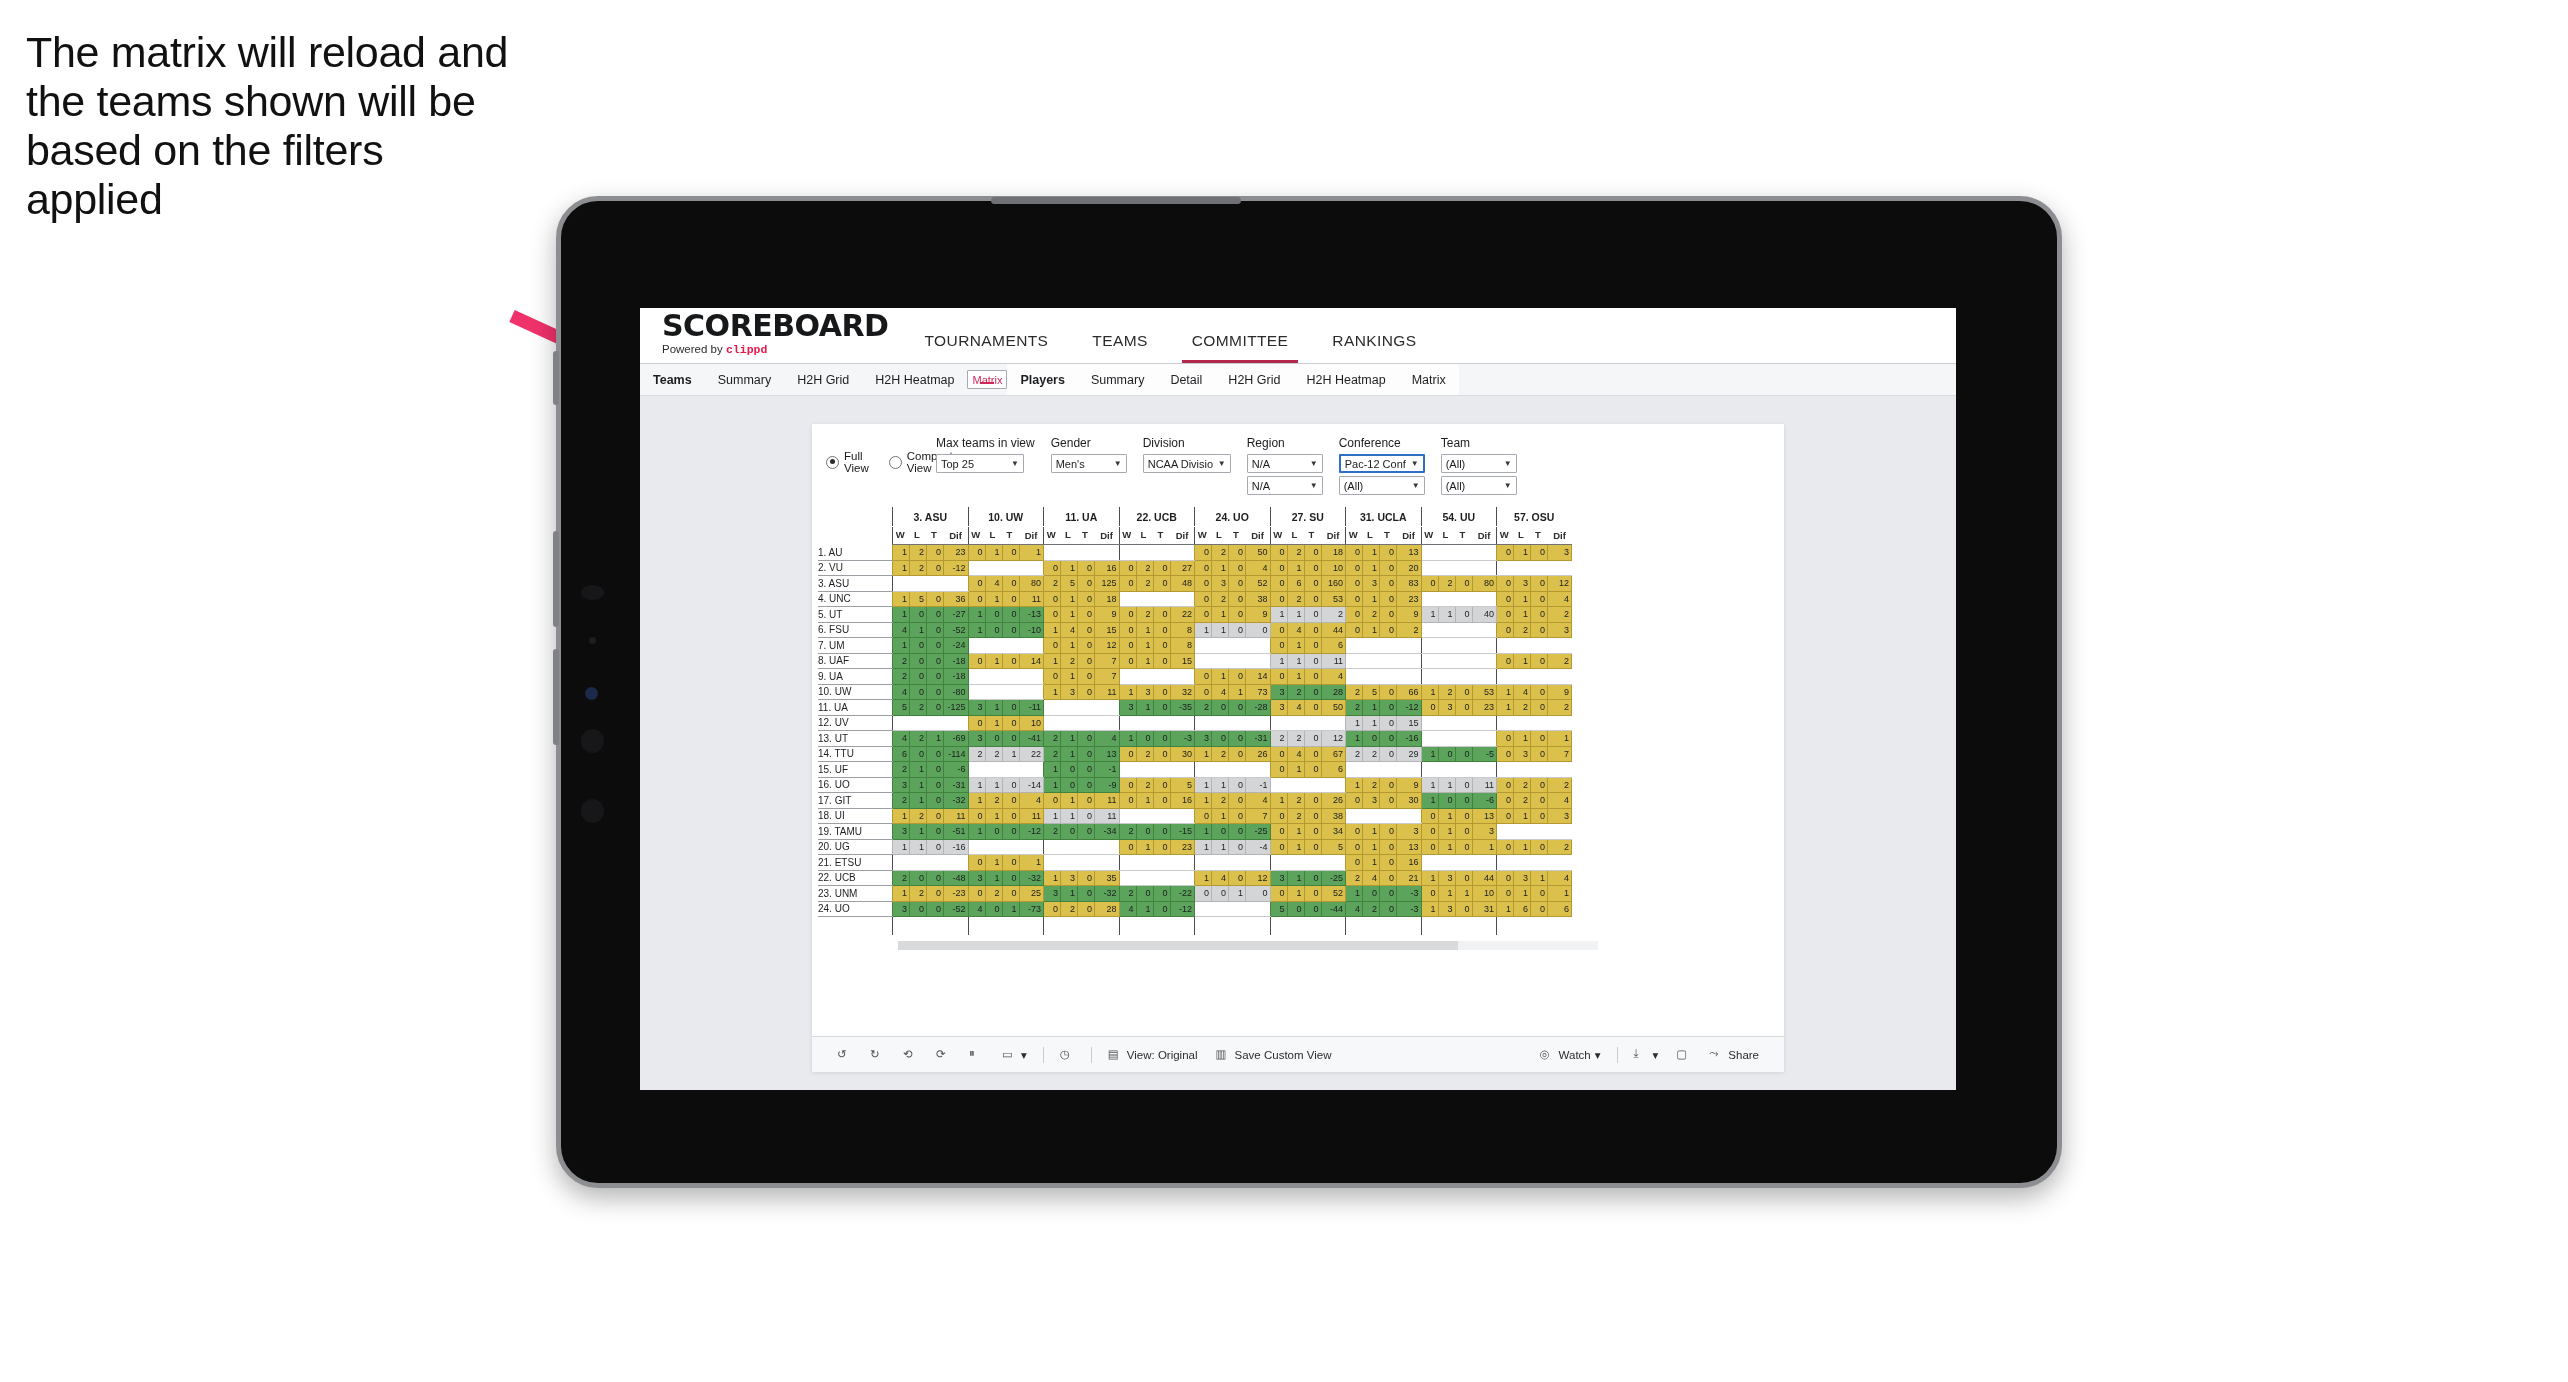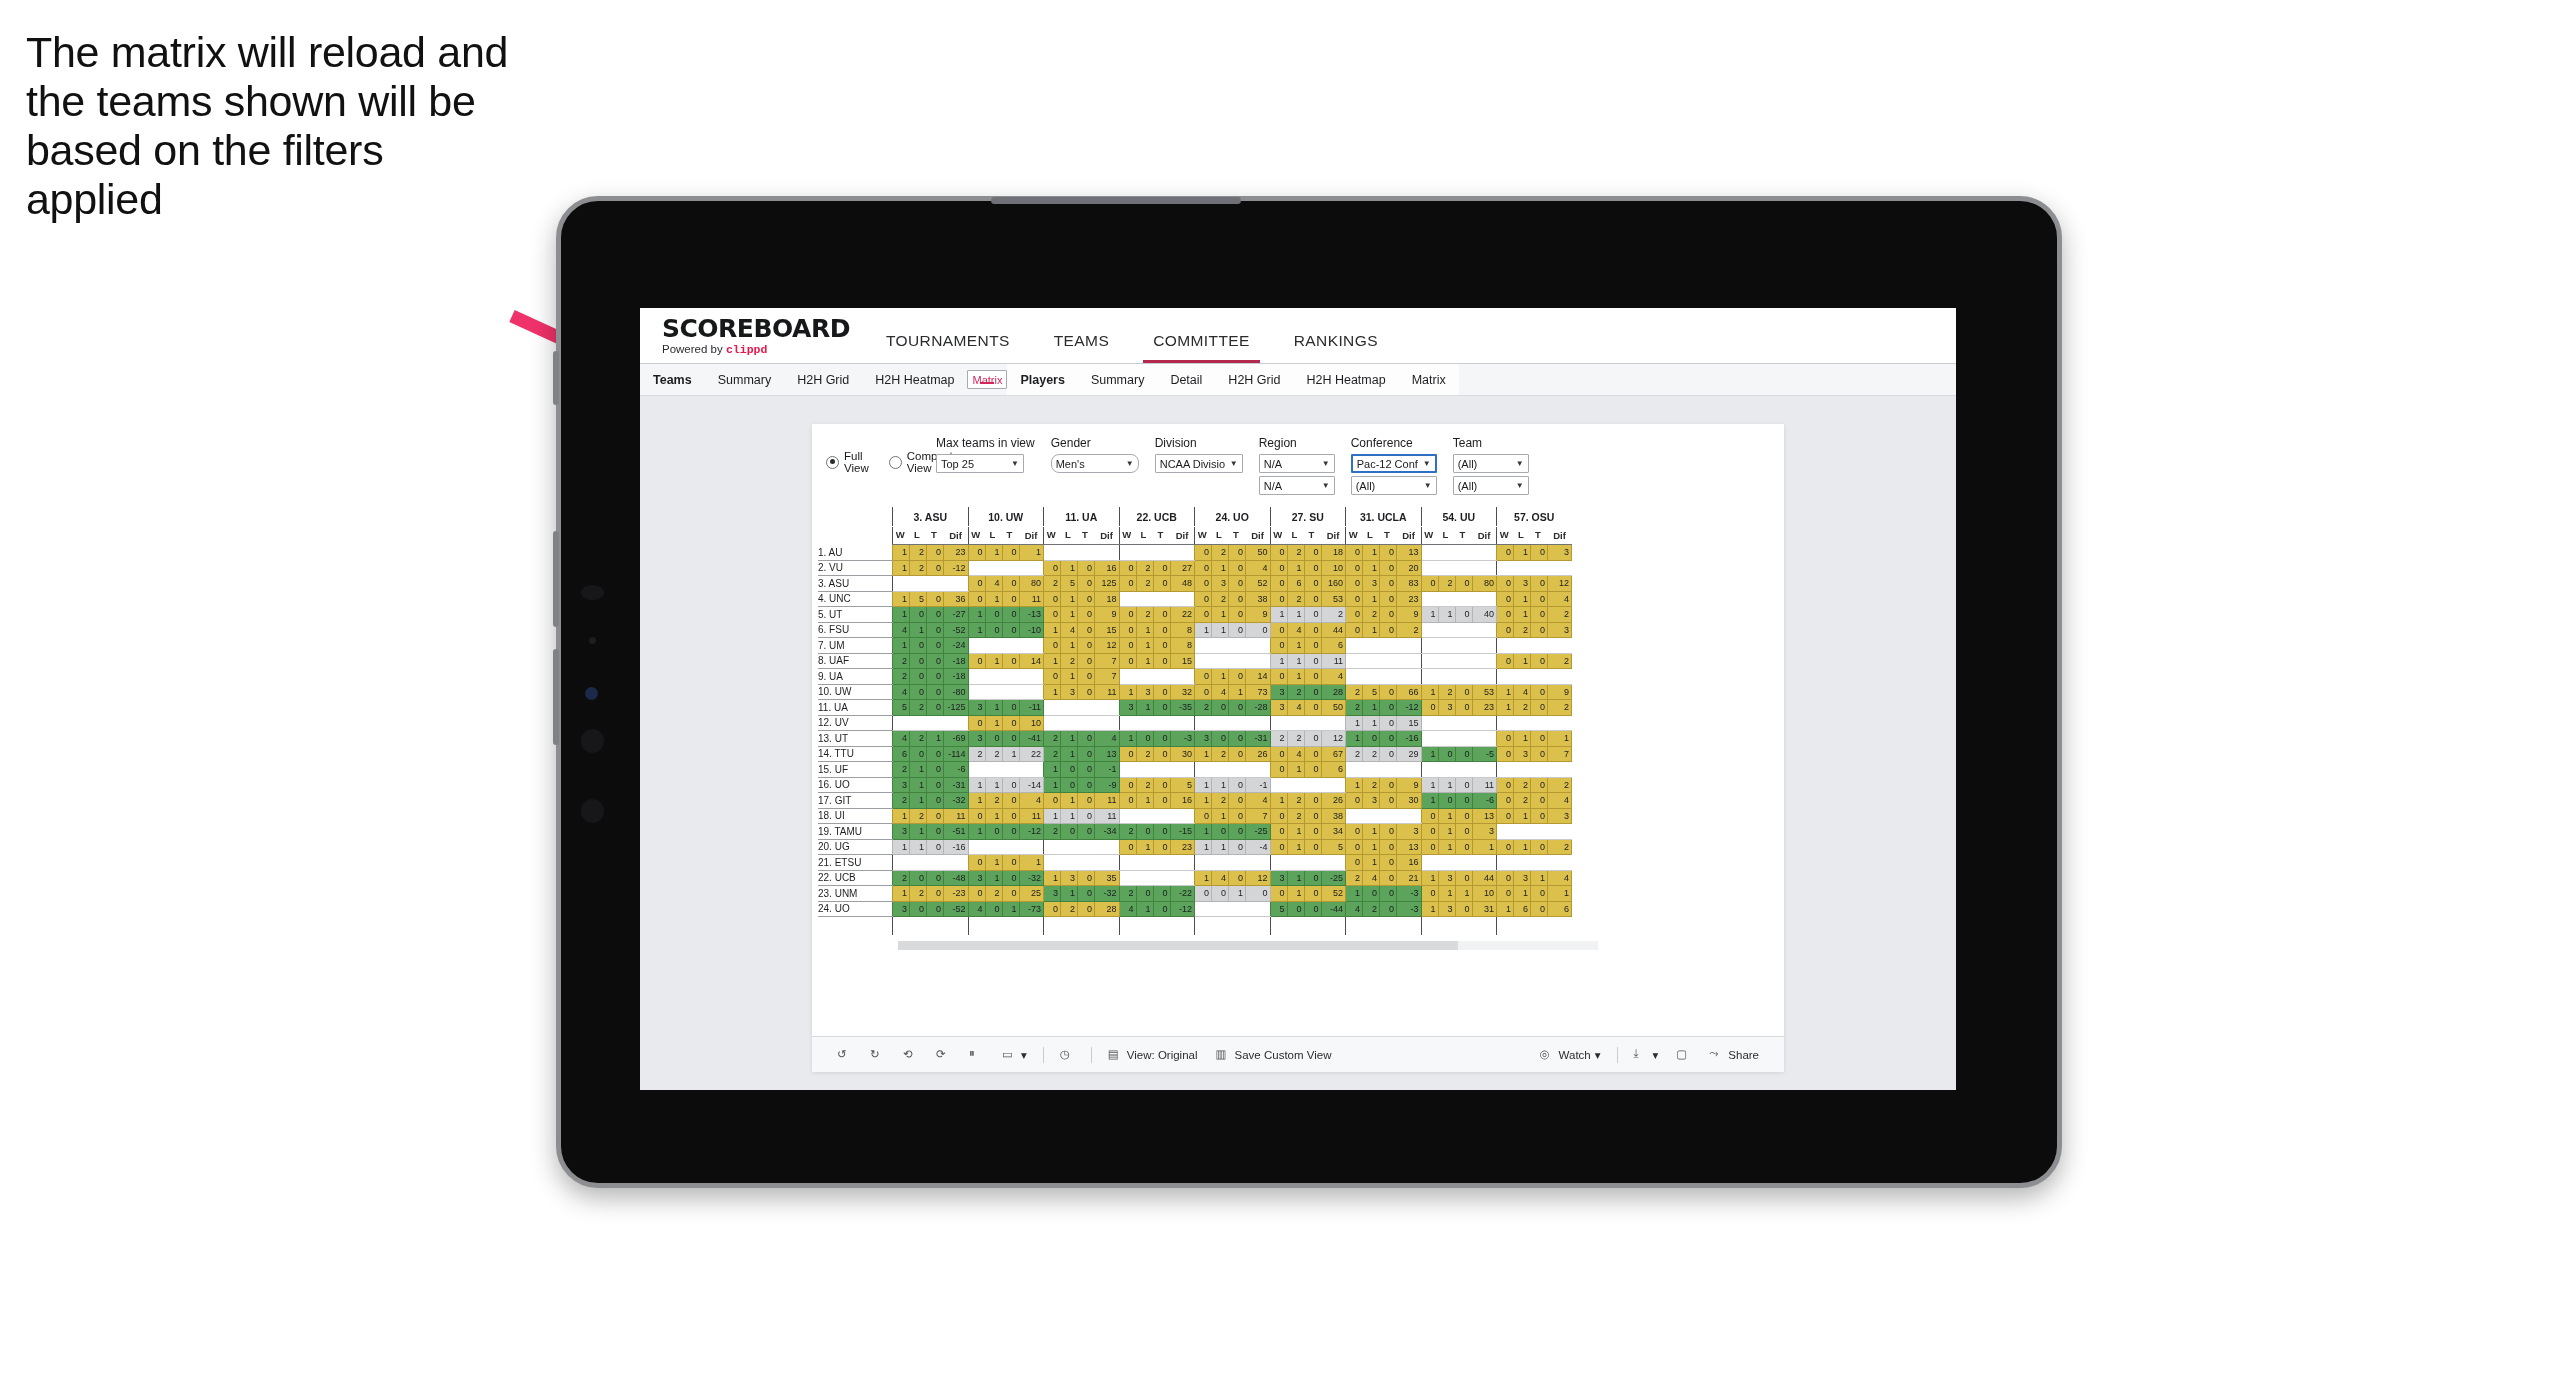--- a/index.html
+++ b/index.html
@@ -40,21 +40,21 @@
   
   .screen{
     position:absolute;left:640px;top:308px;width:1316px;height:782px;
     background:#e9eaed;overflow:hidden;
   }
 
   
   .topnav{height:56px;background:#fff;display:flex;align-items:flex-end;
      border-bottom:1px solid #c9ccd1;box-sizing:border-box;}
   .brand{padding:0 14px 8px 22px;line-height:1;}
-  .brand .b1{font-size:25px;font-weight:bold;letter-spacing:-0.5px;color:#17181a;font-family:"DejaVu Sans",sans-serif;}
+  .brand .b1{font-size:30px;font-weight:bold;letter-spacing:-0.5px;color:#17181a;font-family:"DejaVu Sans",sans-serif;}
   .brand .b2{font-size:11.5px;color:#2b2c2e;margin-top:3px;}
   .brand .b2 em{font-style:normal;color:#e8174a;font-weight:bold;font-family:Liberation Mono, monospace;}
   .navtabs{display:flex;align-items:flex-end;height:100%;}
   .navtab{font-size:15.5px;color:#2a2b2d;padding:0 22px 13px 22px;letter-spacing:.4px;
      position:relative;white-space:nowrap;}
   .navtab.active::after{content:"";position:absolute;left:12px;right:12px;bottom:0;height:3px;background:#b3294e;}
 
   
   .subnav{height:32px;background:#f5f6f8;border-bottom:1px solid #d9dbde;
      display:flex;align-items:center;box-sizing:border-box;}
@@ -79,21 +79,21 @@
   .fgroup{display:flex;flex-direction:column;gap:4px;}
   .flabel{font-size:12px;color:#1b1c1e;}
   .sel{
     height:19px;border:1px solid #a7abb1;background:#fff;border-radius:1px;
     display:flex;align-items:center;justify-content:space-between;
     font-size:11px;color:#1b1c1e;padding:0 4px;box-sizing:border-box;
   }
   .sel .cap{overflow:hidden;white-space:nowrap;}
   .sel .car{font-size:8px;color:#34363a;margin-left:5px;}
   .sel.hl{border:2px solid #2f6fc4;}
-  .w-mx{width:88px;} .w-gn{width:88px;border-radius:8px;} .w-dv{width:88px;}
+  .w-mx{width:88px;} .w-gn{width:76px;} .w-dv{width:88px;}
   .w-rg{width:76px;} .w-cf{width:86px;} .w-tm{width:76px;}
   .stack{display:flex;flex-direction:column;gap:3px;text-align:right;}
 
   
   .matrix{margin:4px 6px 0 6px;font-size:9.2px;color:#1d1e20;}
   table.mx{border-collapse:collapse;table-layout:fixed;}
   table.mx td,table.mx th{padding:0;margin:0;}
   .lbl-col{width:74px;}
   .gcell{width:17px;height:14.5px;text-align:right;padding-right:2px !important;
      box-sizing:border-box;font-size:9px;line-height:14.5px;}

